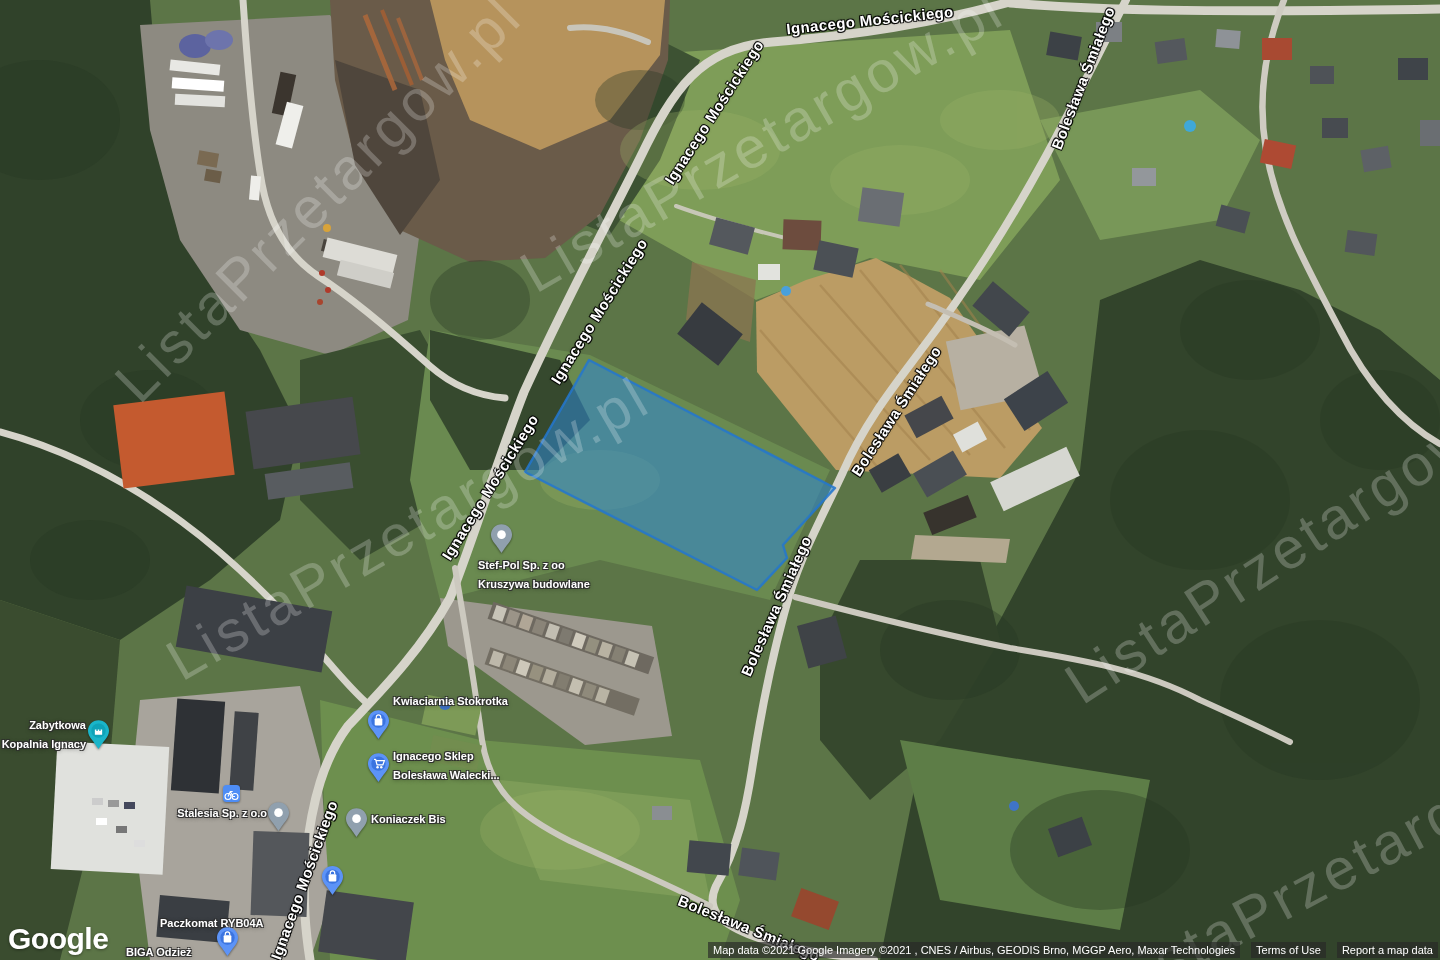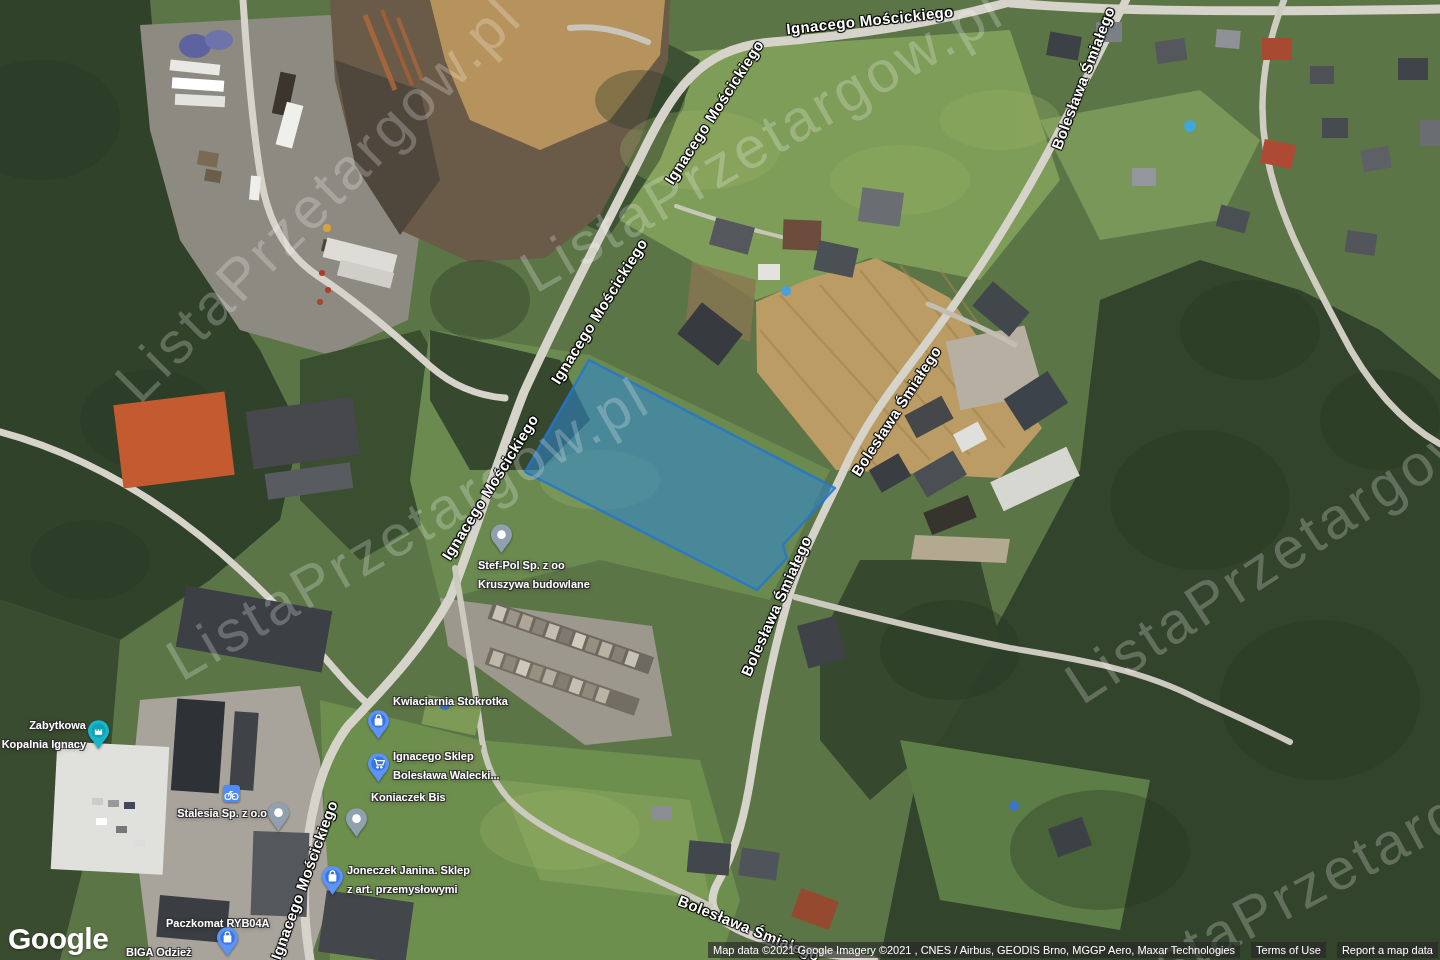--- a/index.html
+++ b/index.html
@@ -285,51 +285,47 @@
   </svg>
   <div class="poi-label" style="left:393px;top:747px;">
     <span>Ignacego Sklep</span>
     <span>Bolesława Walecki...</span>
   </div>
 
   <svg class="pin" style="left:345px;top:807px;" viewBox="0 0 24 32">
     <path d="M12 1C5.9 1 1 5.9 1 12c0 3.6 1.9 6.5 4.1 9.4C8.6 25.8 12 31 12 31s3.4-5.2 6.9-9.6C21.1 18.5 23 15.6 23 12 23 5.9 18.1 1 12 1z" fill="#90a0ae"></path>
     <circle cx="12" cy="12" r="4.5" fill="#fff"></circle>
   </svg>
-  <div class="poi-label" style="left:371px;top:788px;">
+  <div class="poi-label" style="left:371px;top:810px;">
     <span>Koniaczek Bis</span>
   </div>
 
   <svg class="pin" style="left:321px;top:865px;" viewBox="0 0 24 32">
     <path d="M12 1C5.9 1 1 5.9 1 12c0 3.6 1.9 6.5 4.1 9.4C8.6 25.8 12 31 12 31s3.4-5.2 6.9-9.6C21.1 18.5 23 15.6 23 12 23 5.9 18.1 1 12 1z" fill="#5c93f7"></path>
     <circle cx="12" cy="12" r="7.5" fill="#3b74e0"></circle>
     <rect x="8" y="9.5" width="8" height="7.5" rx="1" fill="#fff"></rect>
     <path d="M9.7 9.5 V8.2 a2.3 2.3 0 0 1 4.6 0 V9.5" stroke="#fff" stroke-width="1.2" fill="none"></path>
   </svg>
-  <div class="poi-label" style="left:347px;top:861px;">
-    <span>Joneczek Janina. Sklep</span>
-    <span>z art. przemysłowymi</span>
-  </div>
 
   <svg class="pin" style="left:267px;top:801px;" viewBox="0 0 24 32">
     <path d="M12 1C5.9 1 1 5.9 1 12c0 3.6 1.9 6.5 4.1 9.4C8.6 25.8 12 31 12 31s3.4-5.2 6.9-9.6C21.1 18.5 23 15.6 23 12 23 5.9 18.1 1 12 1z" fill="#90a0ae"></path>
     <circle cx="12" cy="12" r="4.5" fill="#fff"></circle>
   </svg>
   <div class="poi-label ra" style="left:119px;top:804px;width:148px;">
     <span>Stalesia Sp. z o.o</span>
   </div>
 
   <svg class="sq-icon" style="left:223px;top:785px;" viewBox="0 0 17 17">
     <rect x="0" y="0" width="17" height="17" rx="3.5" fill="#4e8df5"></rect>
     <circle cx="5" cy="11.5" r="3" stroke="#fff" stroke-width="1.1" fill="none"></circle>
     <circle cx="12" cy="11.5" r="3" stroke="#fff" stroke-width="1.1" fill="none"></circle>
     <path d="M5 11.5 L7.3 6.5 h2.4 M7.3 6.5 l2.7 5 h2" stroke="#fff" stroke-width="1.1" fill="none" stroke-linejoin="round"></path>
   </svg>
 
-  <div class="poi-label" style="left:130px;top:914px;padding-left:36px;">
+  <div class="poi-label" style="left:124px;top:914px;padding-left:36px;">
     <span>Paczkomat RYB04A</span>
   </div>
 
   <svg class="pin" style="left:216px;top:926px;" viewBox="0 0 24 32">
     <path d="M12 1C5.9 1 1 5.9 1 12c0 3.6 1.9 6.5 4.1 9.4C8.6 25.8 12 31 12 31s3.4-5.2 6.9-9.6C21.1 18.5 23 15.6 23 12 23 5.9 18.1 1 12 1z" fill="#5c93f7"></path>
     <circle cx="12" cy="12" r="7.5" fill="#3b74e0"></circle>
     <rect x="8" y="9.5" width="8" height="7.5" rx="1" fill="#fff"></rect>
     <path d="M9.7 9.5 V8.2 a2.3 2.3 0 0 1 4.6 0 V9.5" stroke="#fff" stroke-width="1.2" fill="none"></path>
   </svg>
   <div class="poi-label" style="left:126px;top:943px;">

